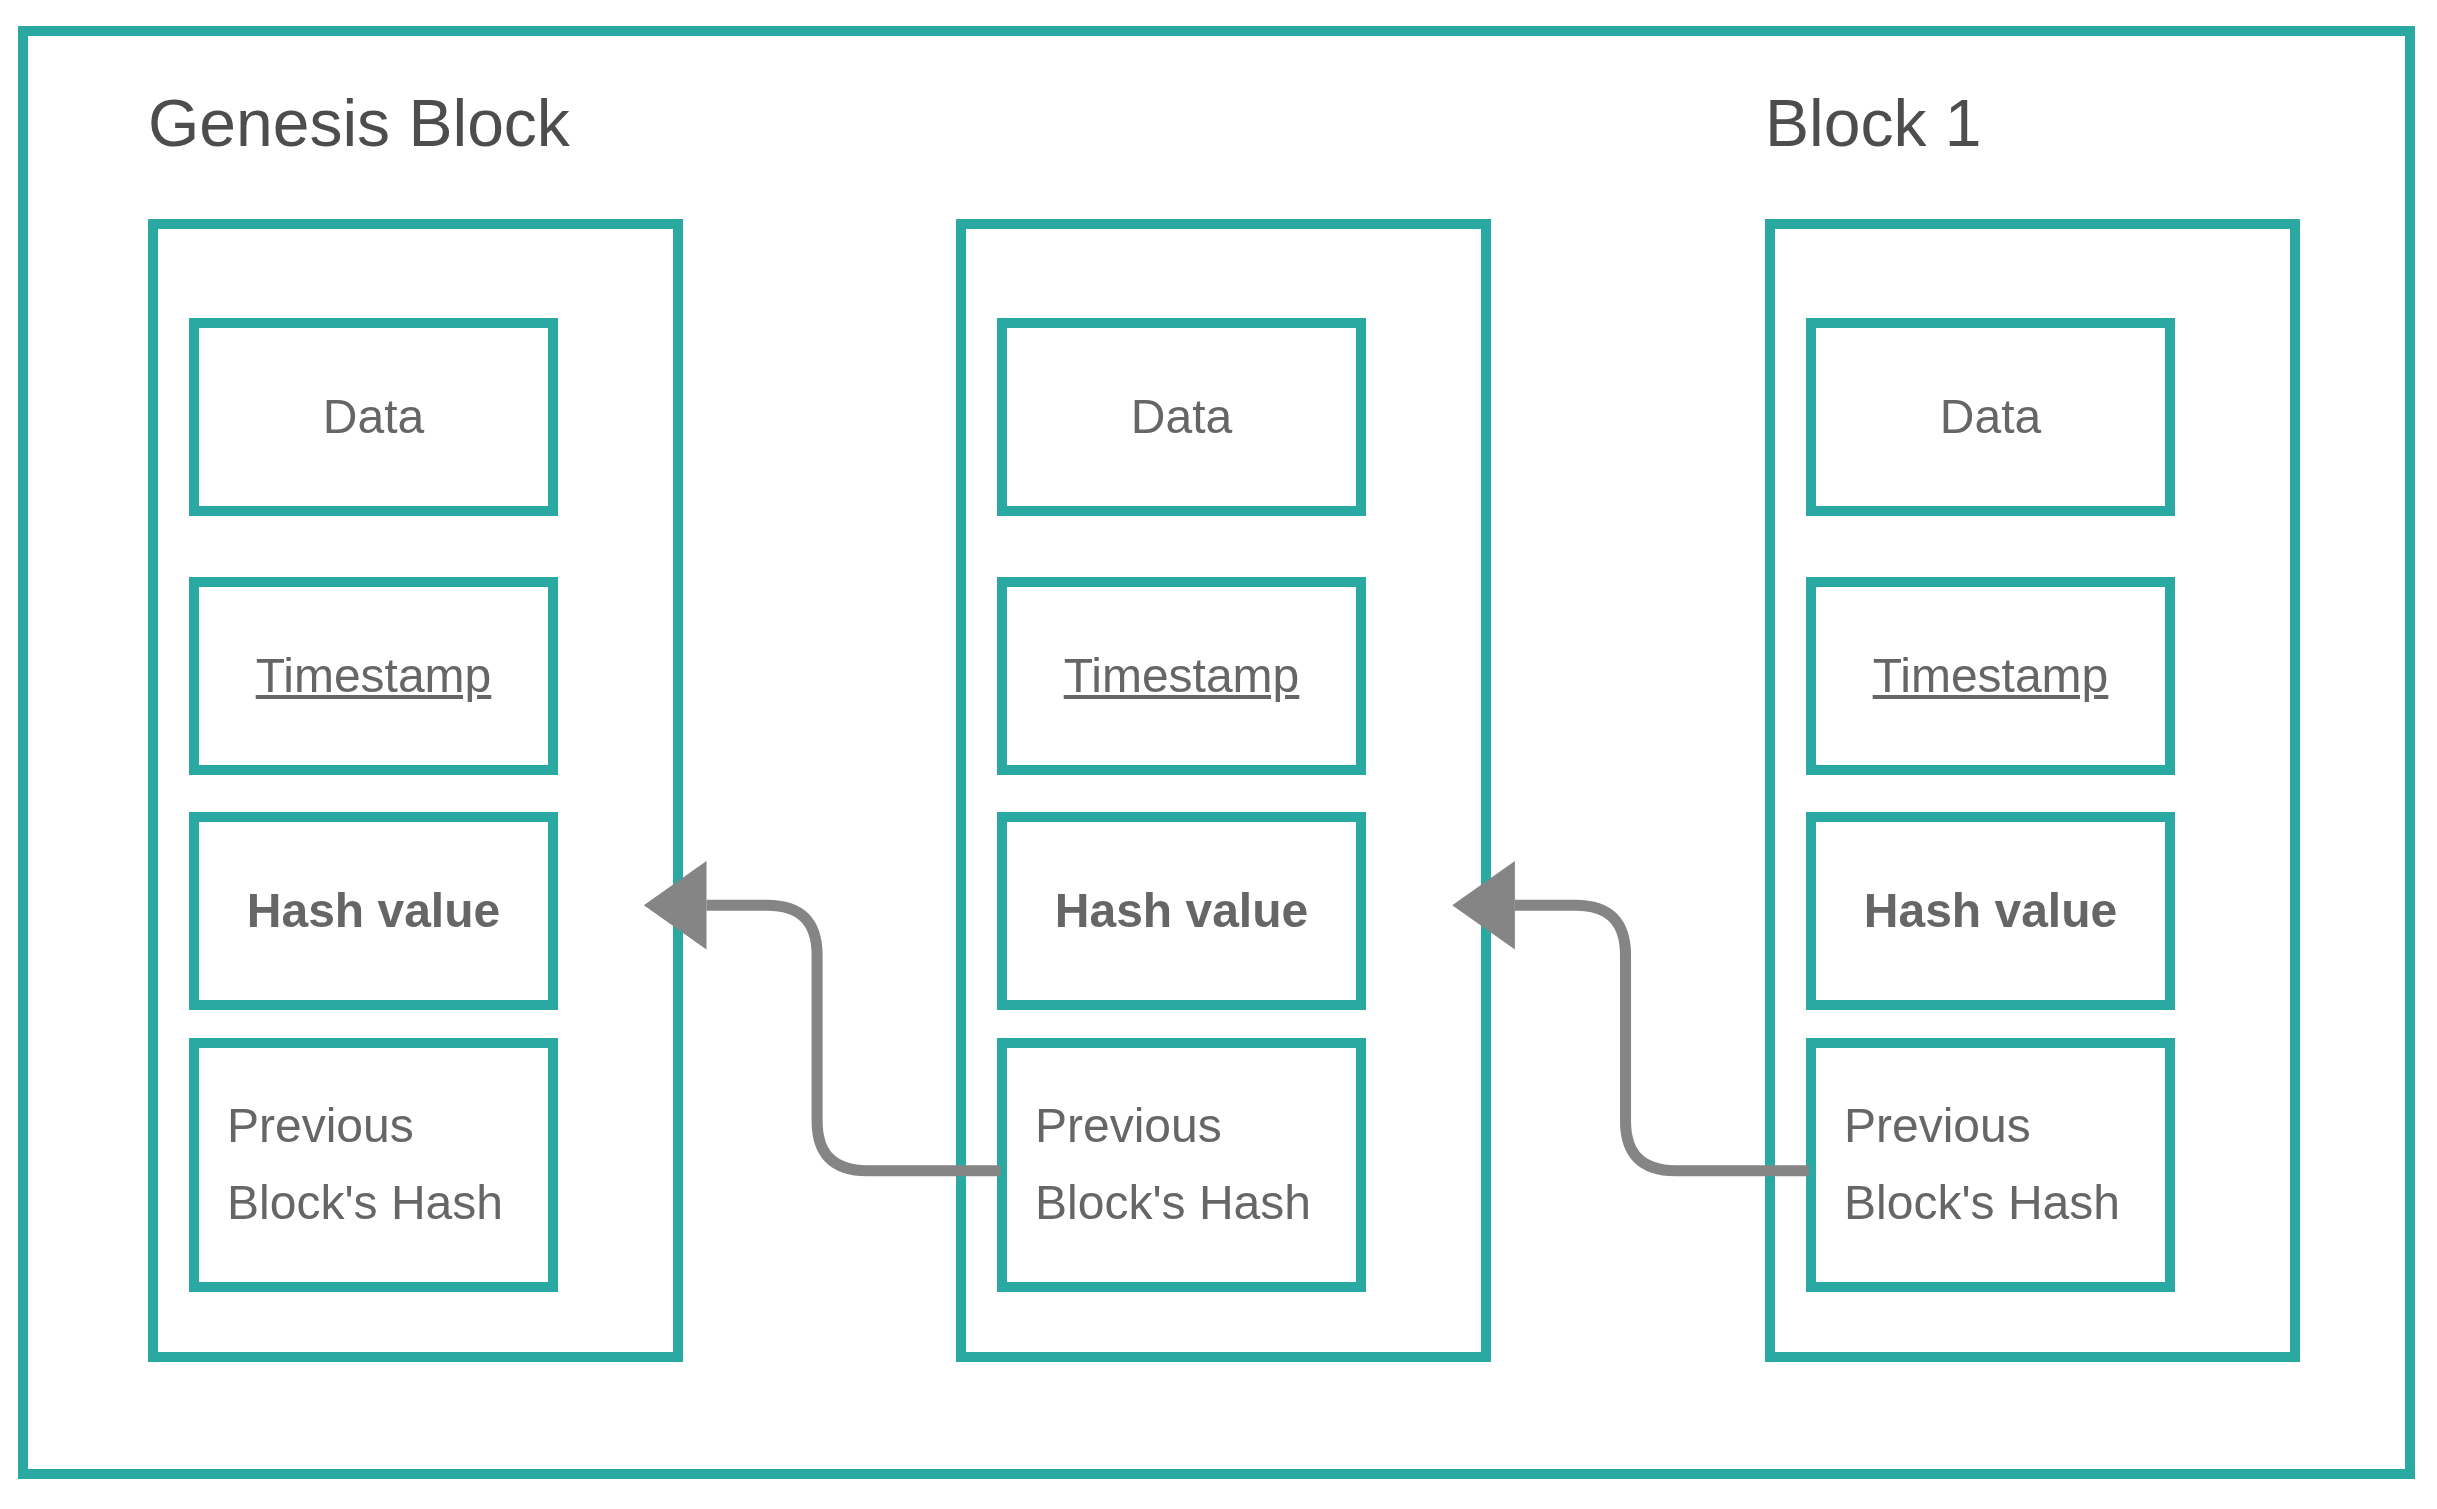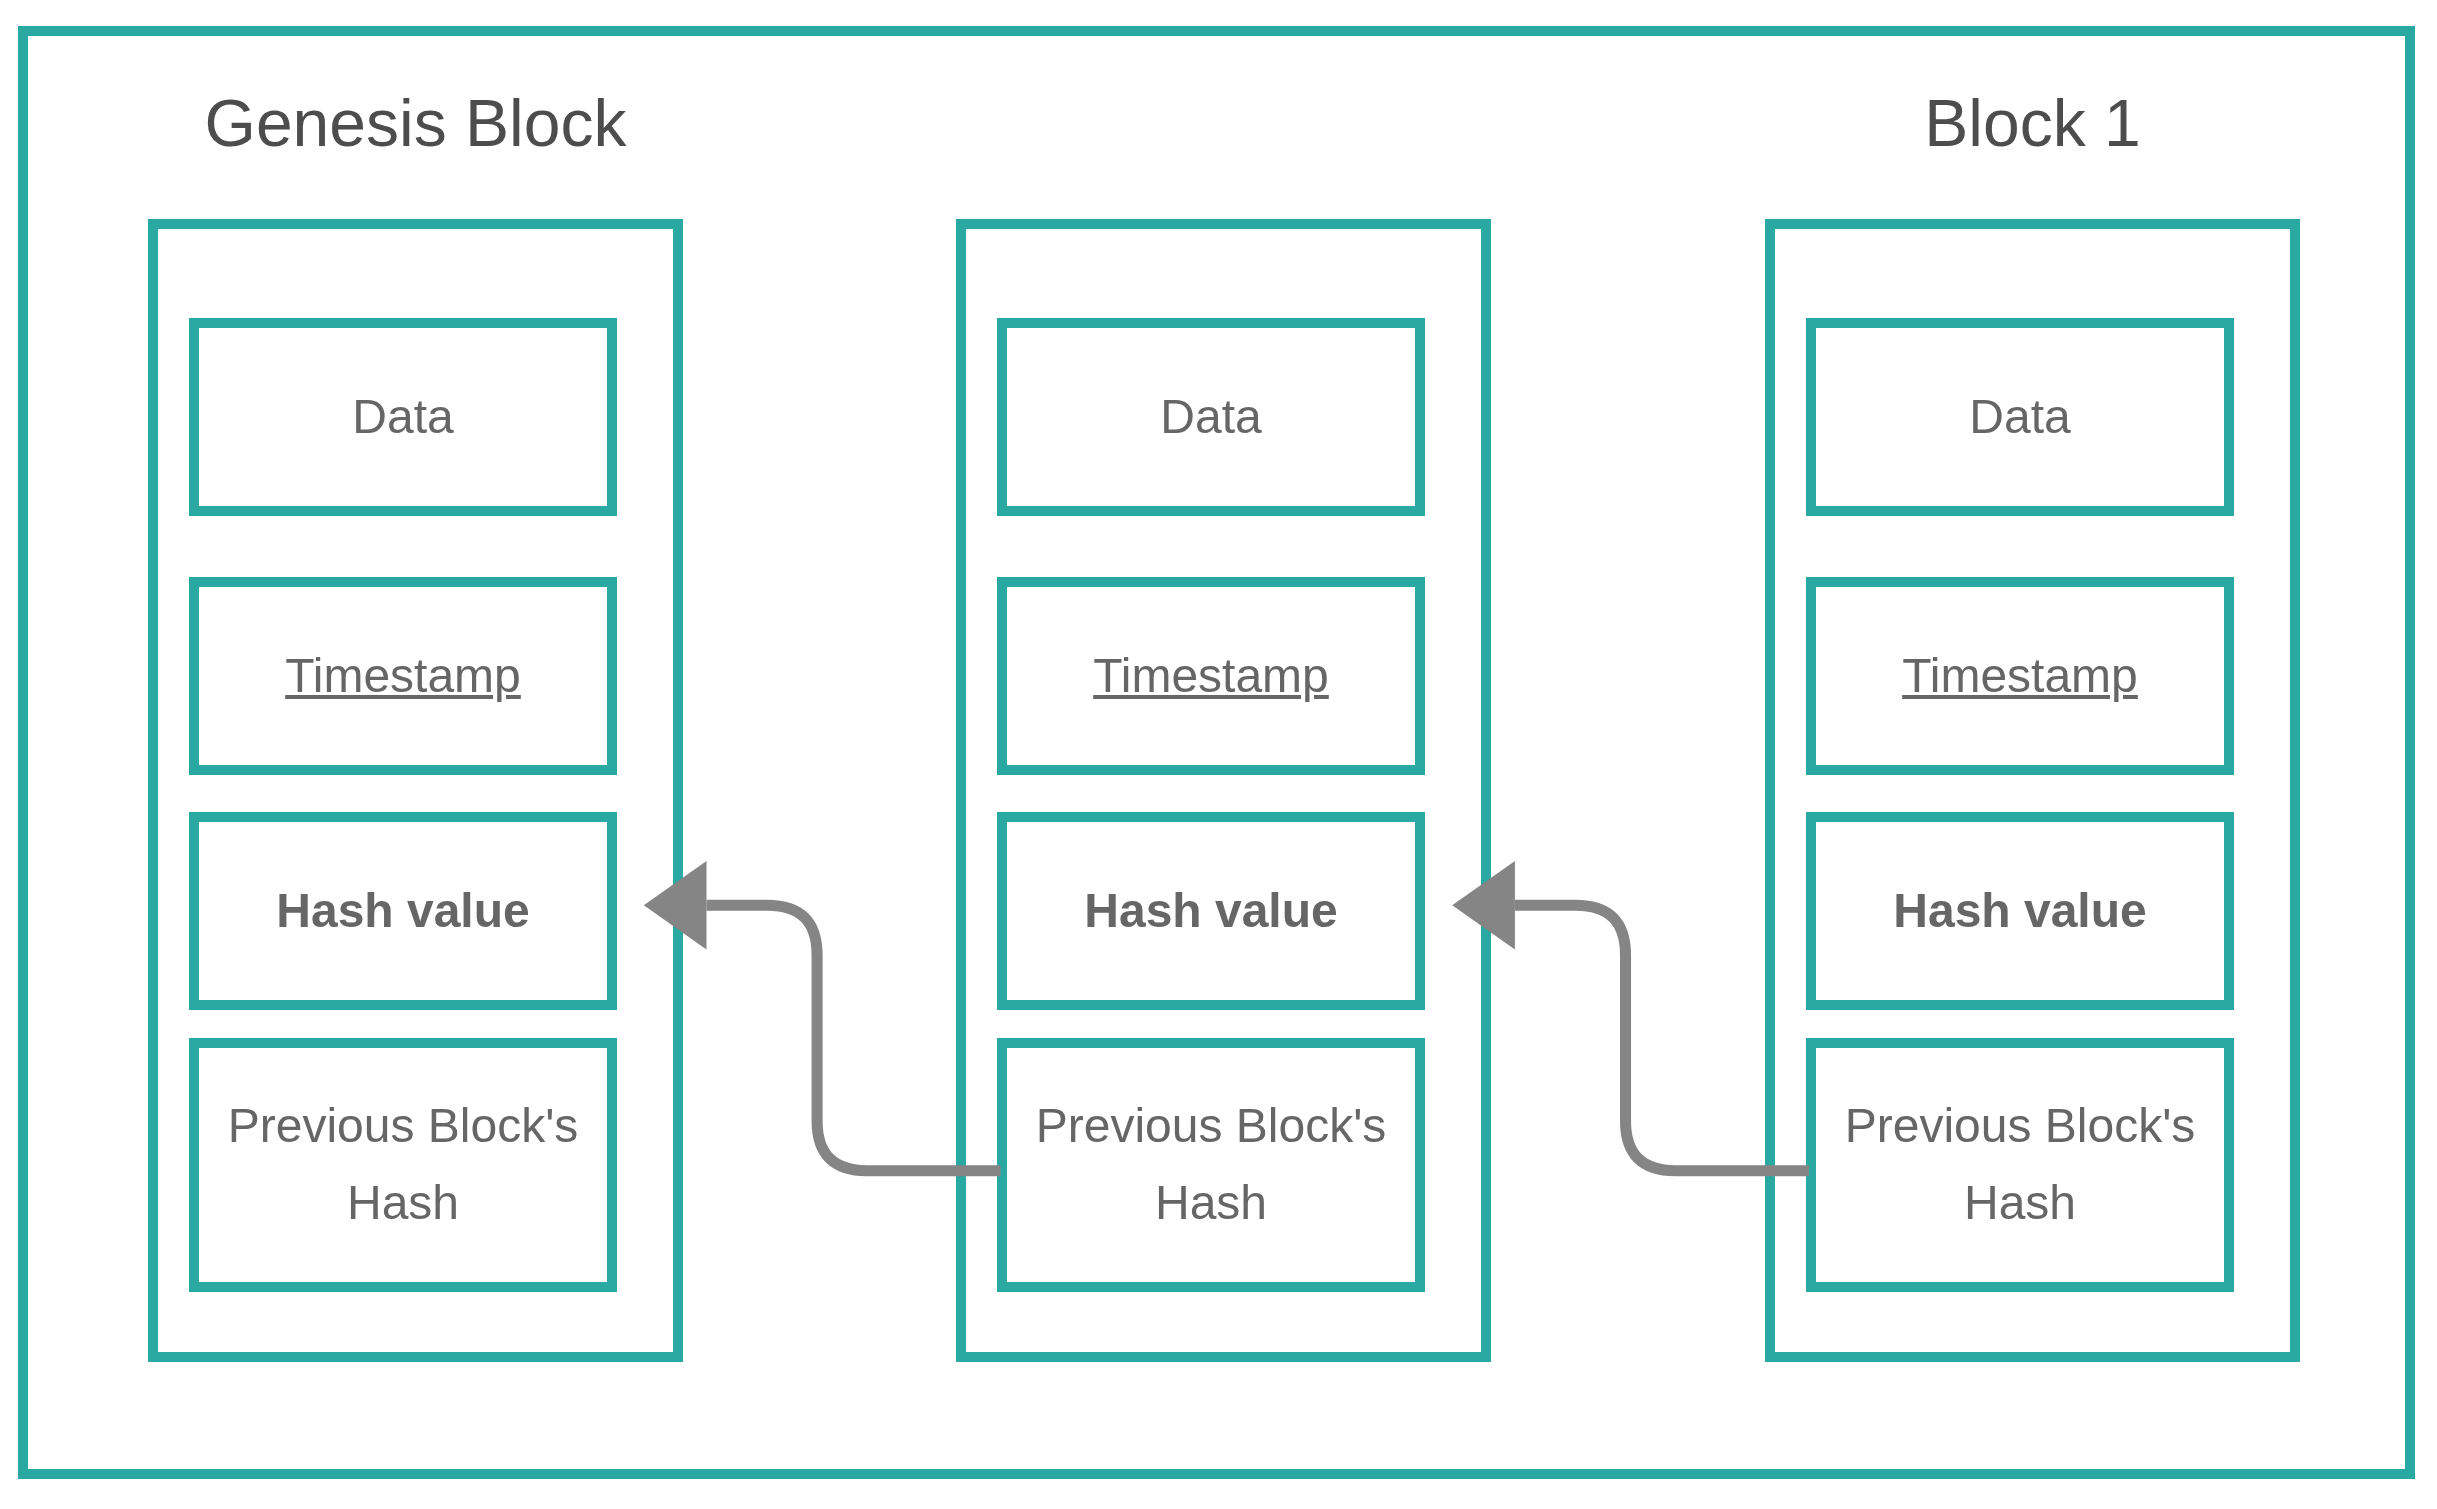--- a/index.html
+++ b/index.html
@@ -31,44 +31,43 @@
     right: 87px;
     font-size: 66px;
     line-height: 1;
     color: var(--title-text);
     white-space: nowrap;
   }
   .block-title {
     position: absolute;
     top: 90px;
     width: 535px;
-    text-align: center;
     font-size: 66px;
     line-height: 1;
     color: var(--title-text);
     white-space: nowrap;
   }
   .block-rect {
     position: absolute;
     top: 219px;
     width: 535px;
     height: 1143px;
     border: 10px solid var(--frame);
     box-sizing: border-box;
   }
   .field {
     position: absolute;
     left: 31px;
-    width: 428px;
+    width: 369px;
     border: 10px solid var(--frame);
     box-sizing: border-box;
     display: flex;
     align-items: center;
     justify-content: center;
-    text-align: center;
+    text-align: left;
     font-size: 48px;
     line-height: 1.6;
     color: var(--field-text);
     padding: 16px 28px;
   }
   .field.f0 { top: 89px;  height: 198px; }
   .field.f1 { top: 348px; height: 198px; text-decoration: underline; }
   .field.f2 { top: 583px; height: 198px; font-weight: bold; }
   .field.f3 { top: 809px; height: 254px; }
 

